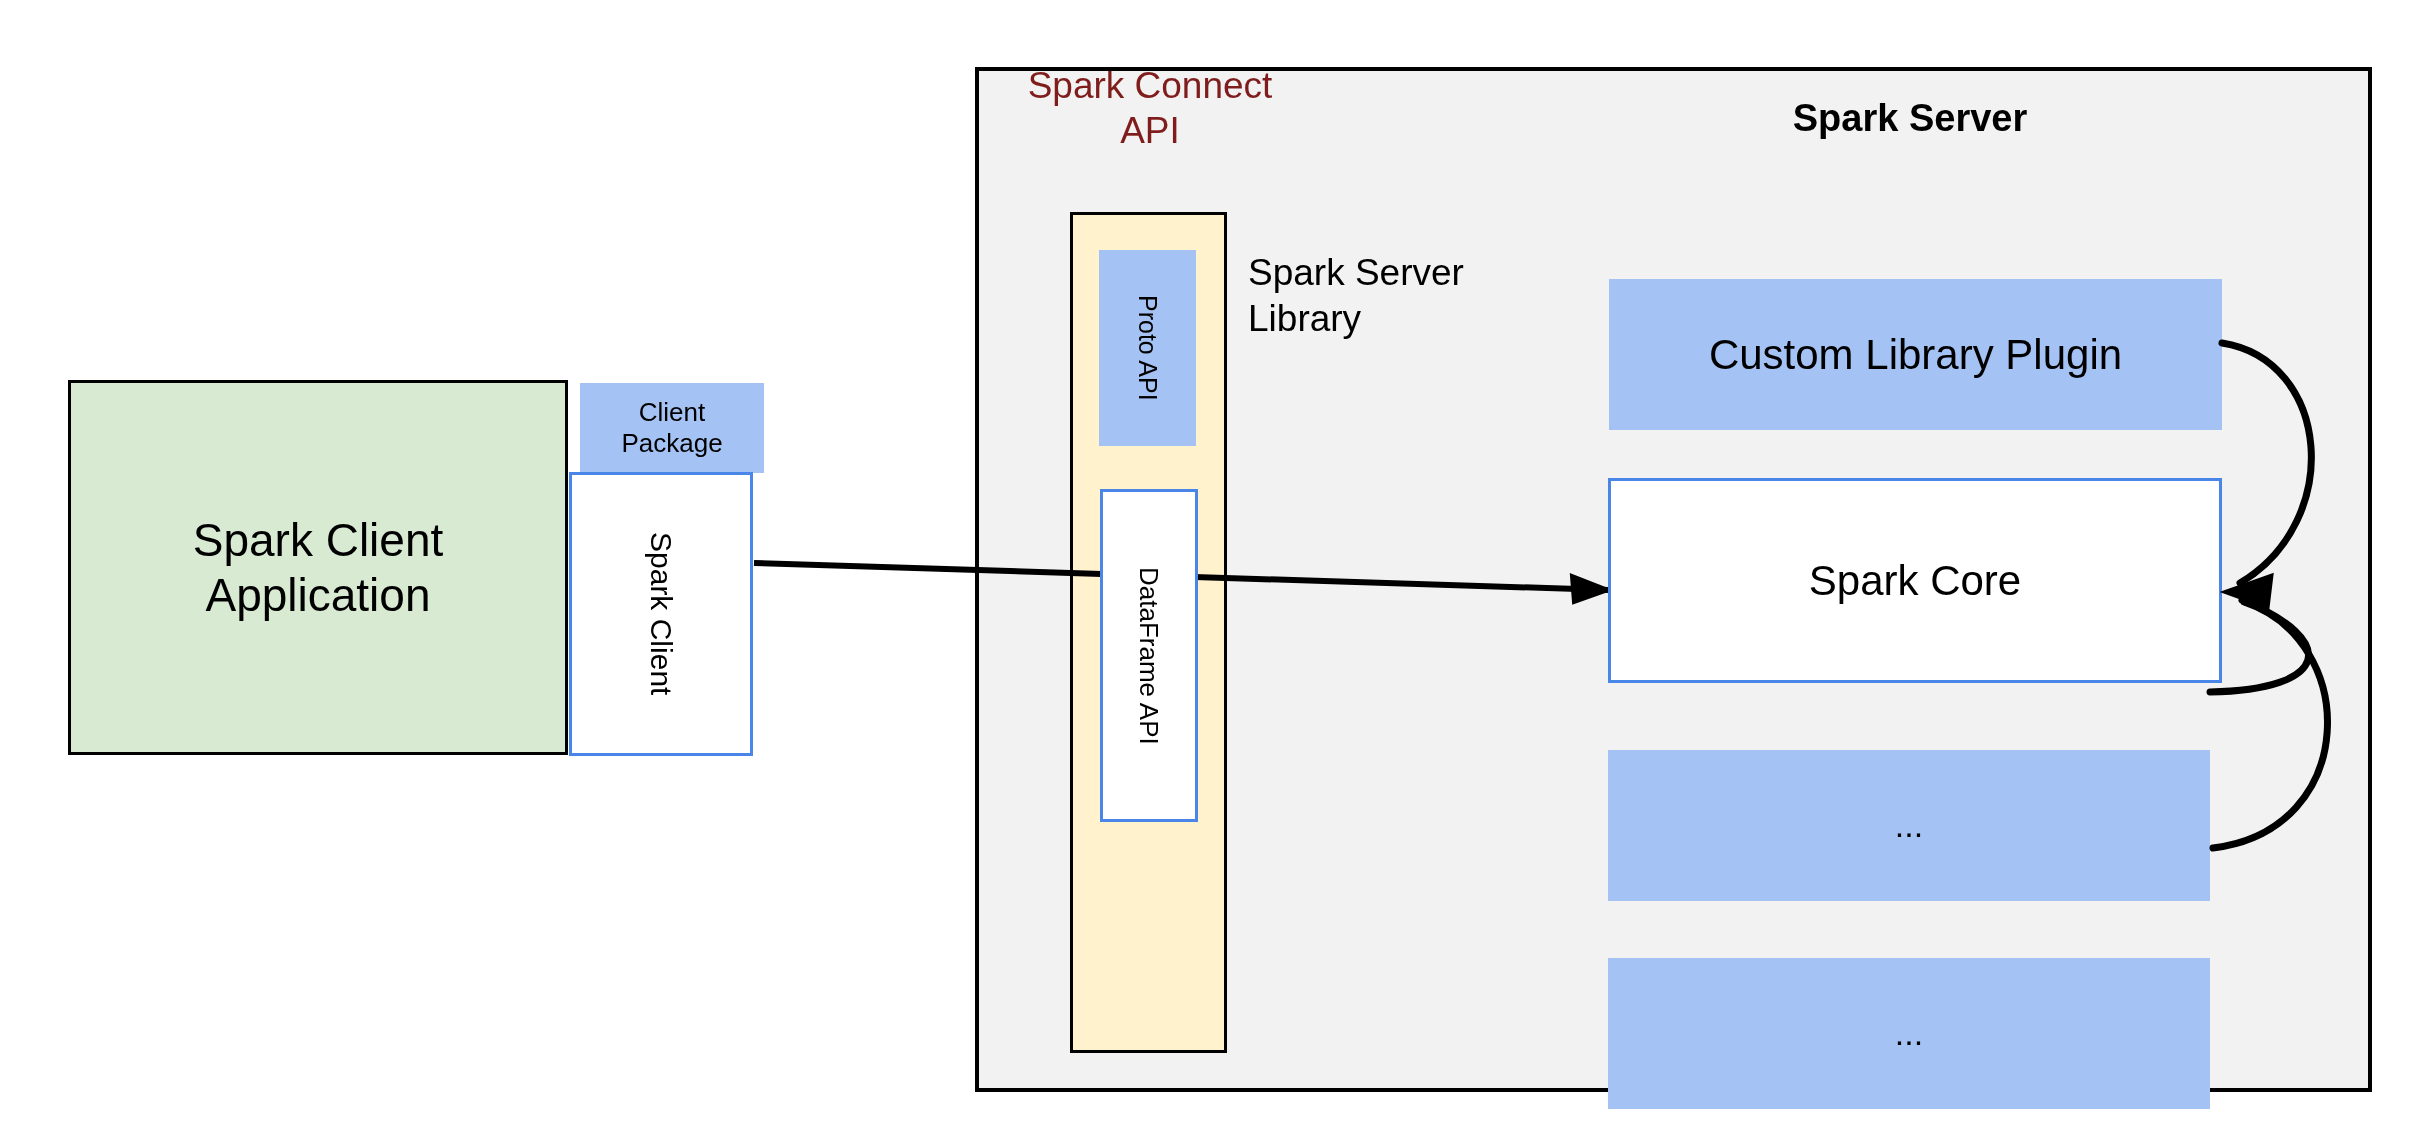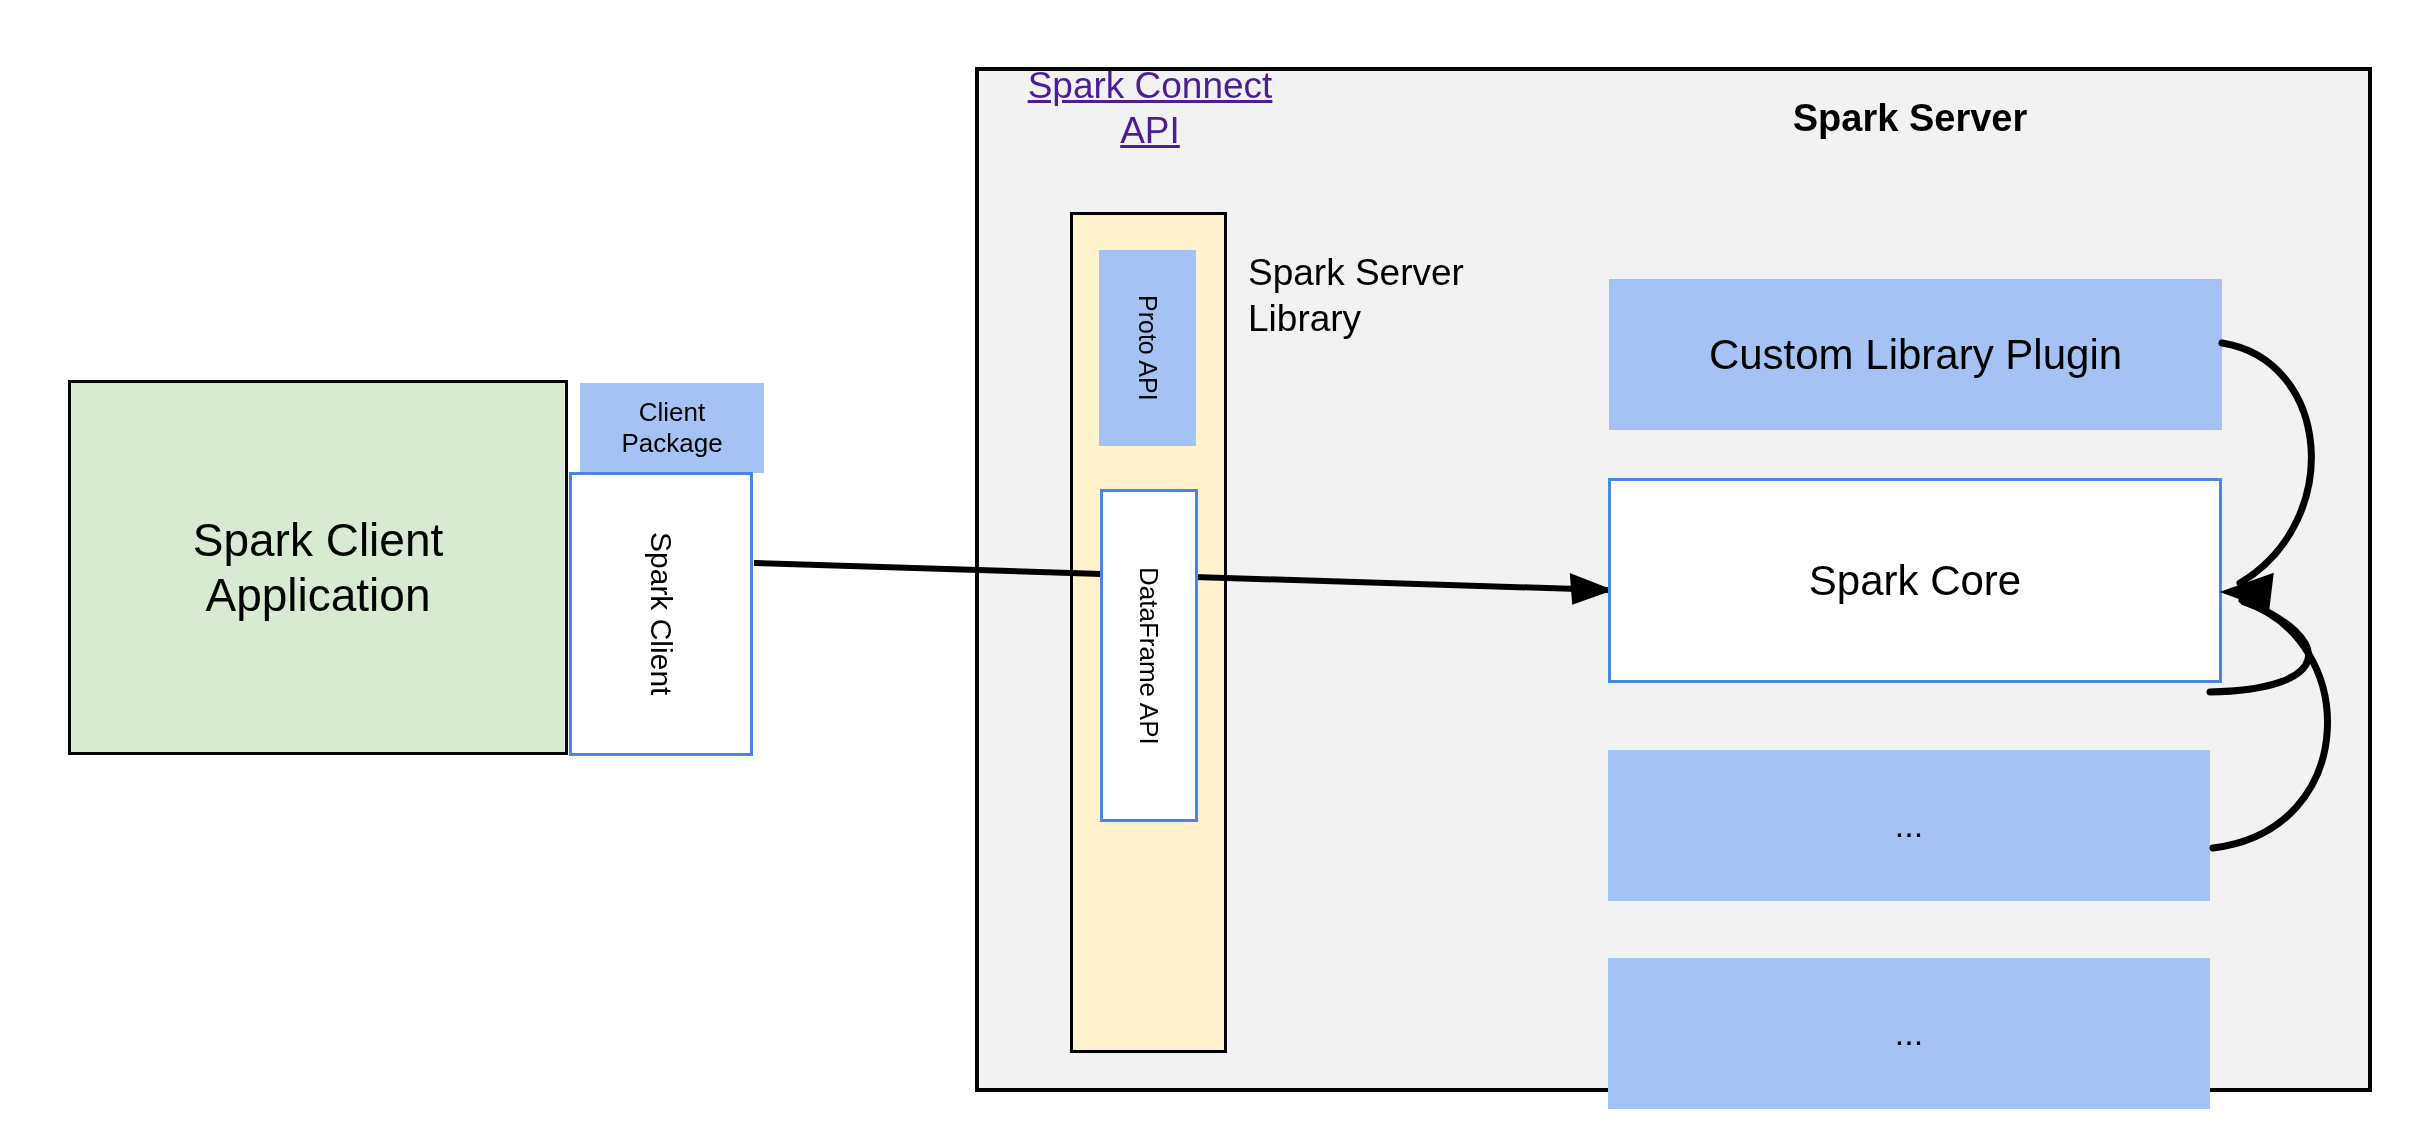--- a/index.html
+++ b/index.html
@@ -81,23 +81,22 @@
   #spark-connect-api-label {
     position: absolute;
     left: 1005px; top: 68px;
     width: 290px; height: 80px;
     display: flex;
     align-items: center;
     justify-content: center;
     text-align: center;
     font-size: 37px;
     line-height: 1.22;
-    color: #4c1d95;
+    color: #7f1d1d;
     z-index: 6;
-    text-decoration: underline;
   }
 
   #spark-server-title {
     position: absolute;
     left: 1700px; top: 94px;
     width: 420px; height: 48px;
     display: flex;
     align-items: center;
     justify-content: center;
     font-size: 38px;

